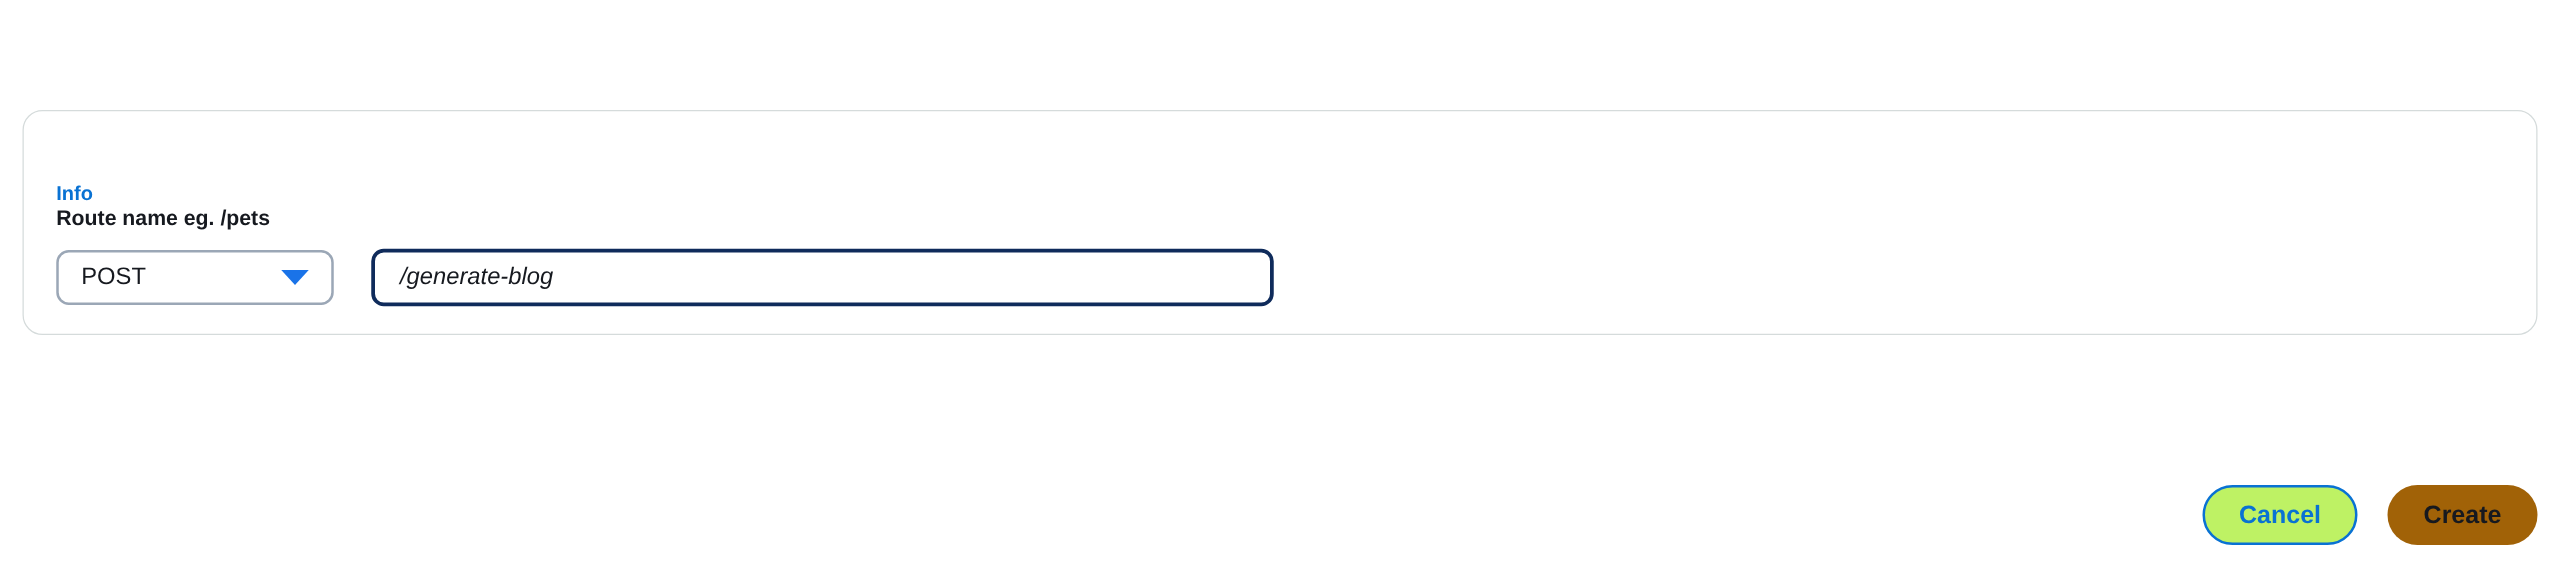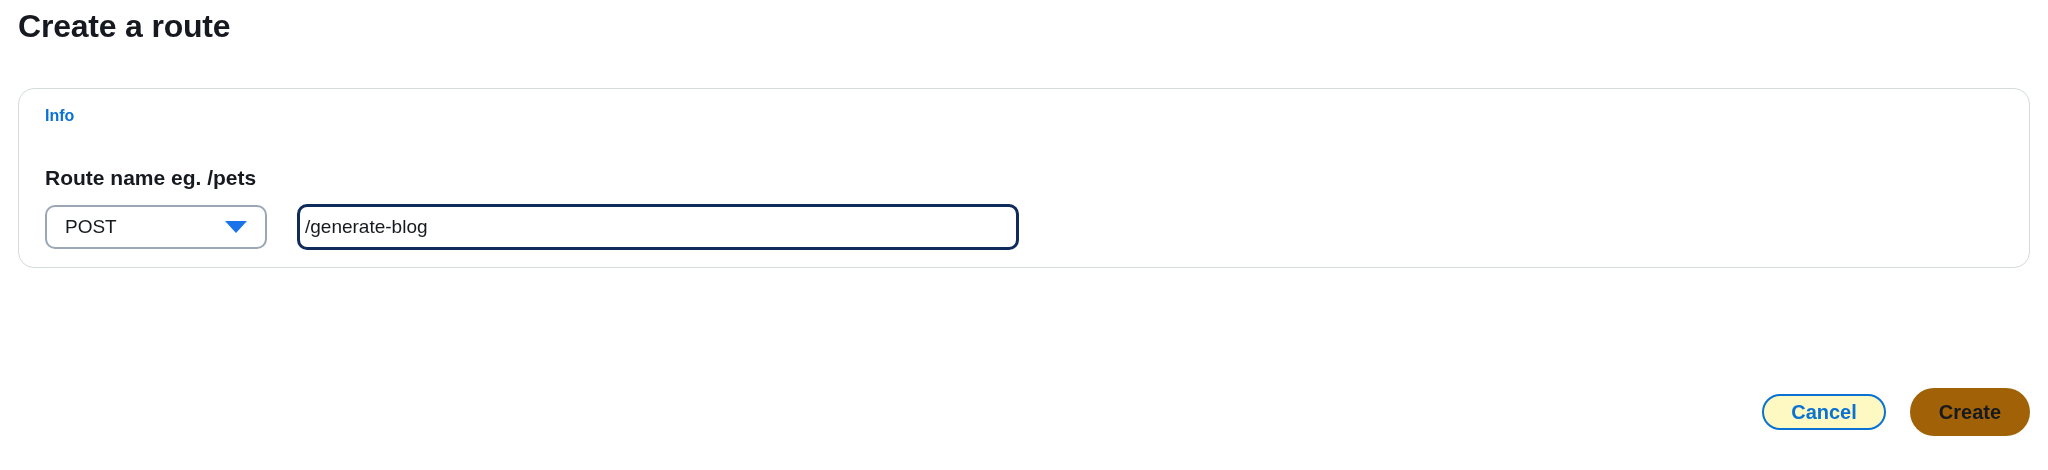--- a/index.html
+++ b/index.html
@@ -68,28 +68,29 @@
     letter-spacing: -0.1px;
     white-space: nowrap;
   }
   .info-link {
     font-size: 16px;
     font-weight: bold;
     color: #0972d3;
     text-decoration: none;
     cursor: pointer;
     white-space: nowrap;
+    margin-top: 40px;
   }
 
   
   .field {
     margin-top: 18px;
   }
   .field-label {
-    font-size: 21px;
+    font-size: 17px;
     font-weight: bold;
     color: #16191f;
     white-space: nowrap;
     line-height: 1.2;
   }
   .field-desc {
     margin-top: 7px;
     font-size: 16.5px;
     color: #5f6b7a;
     white-space: nowrap;
@@ -140,24 +141,25 @@
     width: 722px;
     height: 46px;
     background: #ffffff;
     border: 3px solid #0f2b5b;
     border-radius: 10px;
     display: flex;
     align-items: center;
     cursor: text;
   }
   .text-input-value {
-    padding-left: 5px;
+    padding-left: 20px;
     font-size: 19px;
     color: #16191f;
     white-space: nowrap;
+    font-style: italic;
   }
 
   
   .actions {
     position: absolute;
     right: 18px;
     top: 388px;
     display: flex;
     align-items: center;
     gap: 24px;
@@ -169,38 +171,37 @@
     font-size: 20px;
     font-weight: bold;
     cursor: pointer;
     white-space: nowrap;
     display: inline-flex;
     align-items: center;
     justify-content: center;
   }
   .btn-cancel {
     width: 124px;
-    height: 36px;
-    background: #fef9c3;
+    height: 48px;
+    background: #bef264;
     border: 2px solid #0972d3;
     color: #0972d3;
   }
   .btn-create {
     width: 120px;
     height: 48px;
     background: #a16207;
     color: #16191f;
   }
 </style>
 </head>
 <body>
 
 <div class="page">
 
-  <div class="page-title">Create a route</div>
 
   <div class="card">
     <div class="card-inner">
 
       <div class="section-header">
         <a class="info-link">Info</a>
       </div>
 
       <div class="field">
         <div class="field-label">Route name eg. /pets</div>

